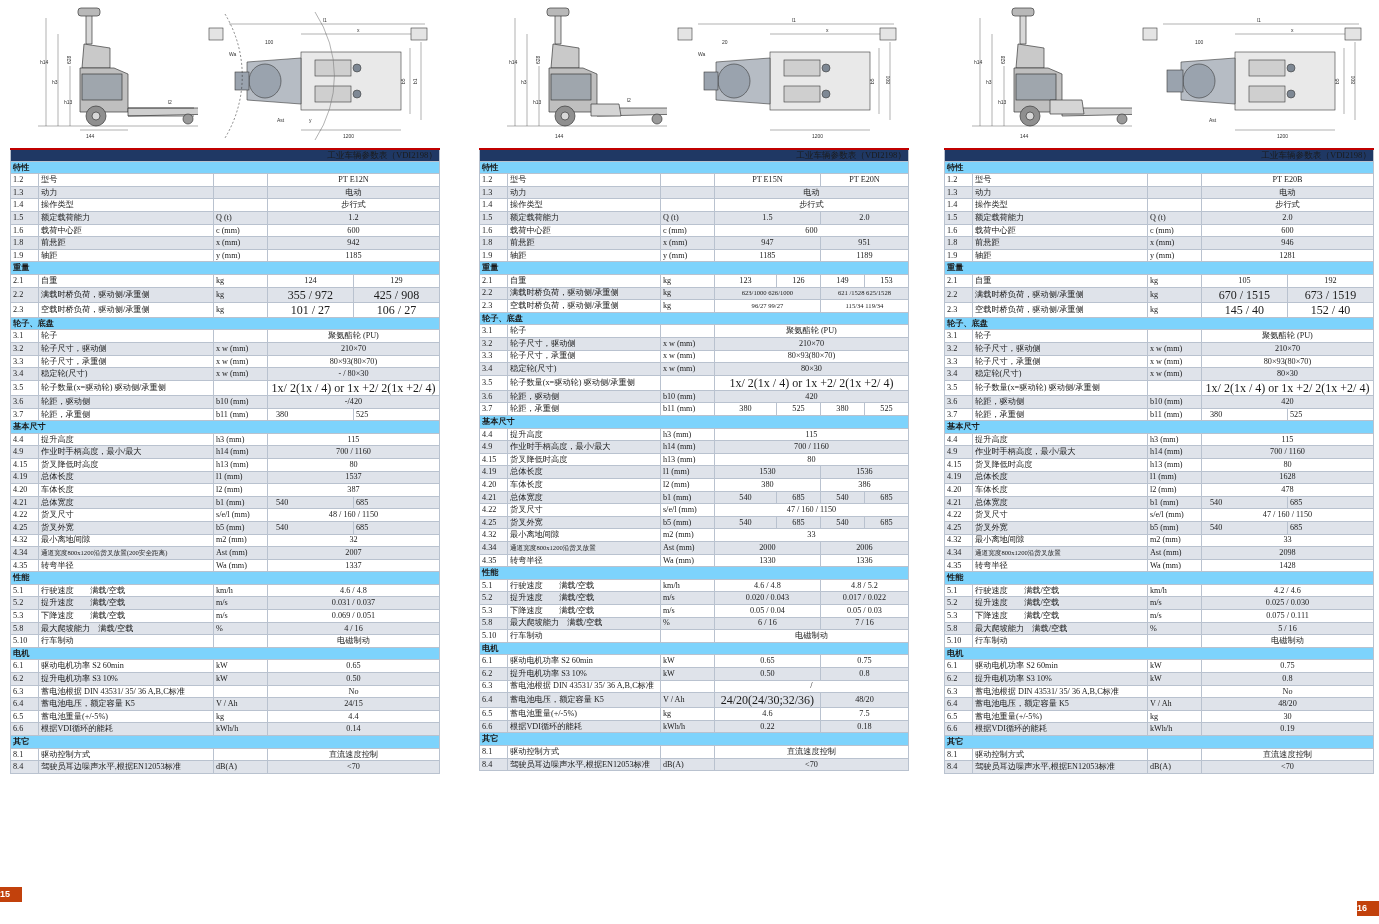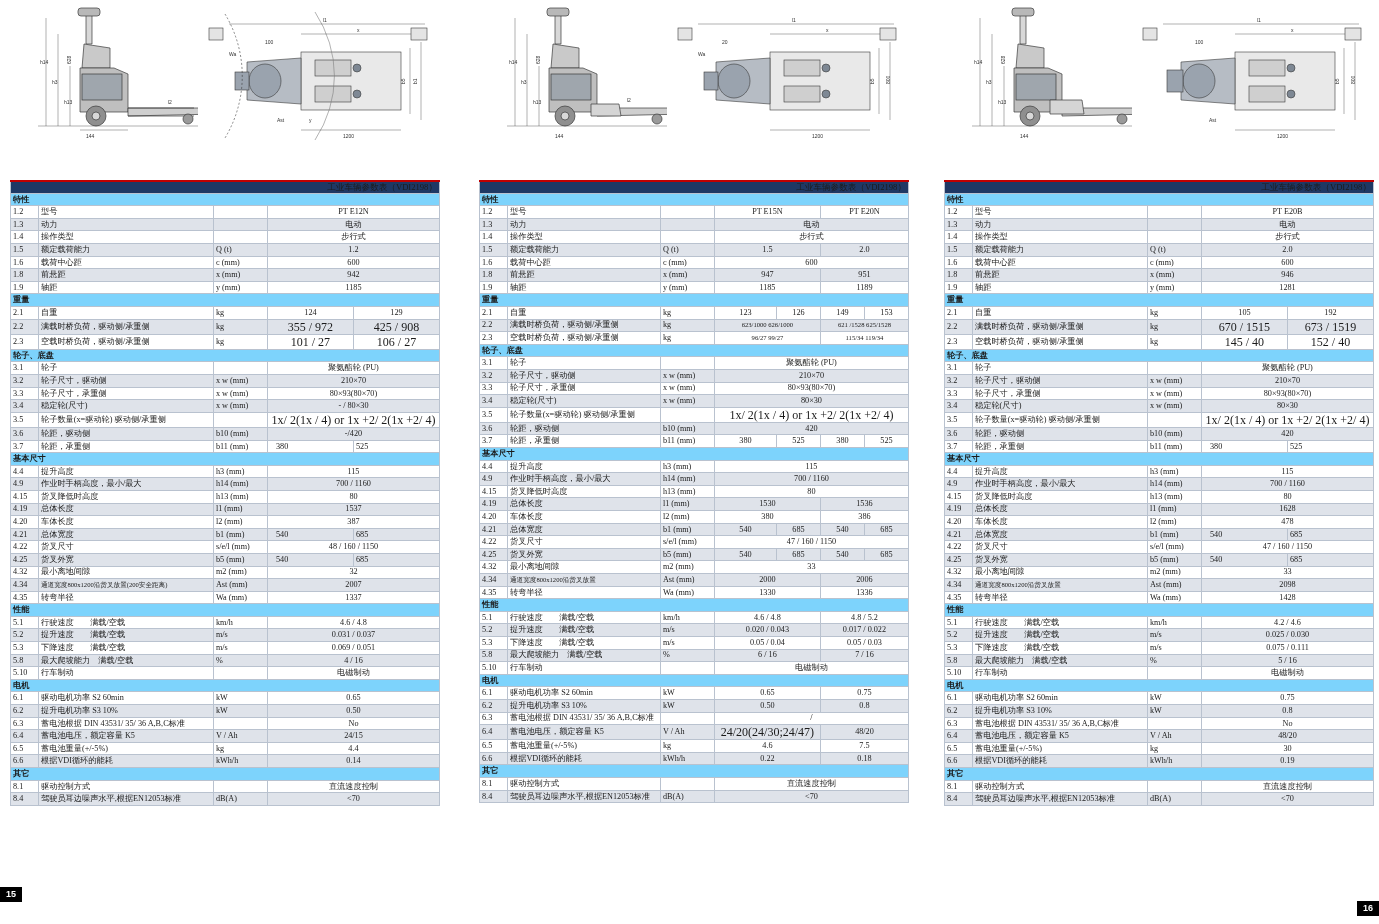--- a/index.html
+++ b/index.html
@@ -80,31 +80,30 @@
   .sm { font-size: 12px; }
 
   
   .hdr-accent {
     position: absolute;
     left: 0; top: 0;
     width: 100%;
     height: 2px;
     background: #c00000;
   }
-  .hdr-box { position: relative; margin-top: 32px; }
+  .hdr-box { position: relative; }
 
   
   .pagenum {
     position: absolute;
     width: 22px; height: 15px;
-    background: #000000;
+    background: #c2410c;
     color: #fff;
     font-size: 9px;
     font-family: "Liberation Sans", sans-serif;
-    text-align: center;
     line-height: 15px;
     font-weight: bold;
   }
   .pagenum.left  { left: 0px;  bottom: 22px; }
   .pagenum.right { right: 0px; bottom: 8px; }
 
   svg text { font-family: "Liberation Sans", sans-serif; }
 </style>
 </head>
 <body>
@@ -821,21 +820,21 @@
           <tr class="plain">
               <td class="c-no">6.3</td>
               <td class="c-lbl">蓄电池根据 DIN 43531/ 35/ 36 A,B,C标准</td>
               <td class="c-unit"></td>
               <td class="c-v" colspan="4">/</td>
             </tr>
           <tr class="alt">
               <td class="c-no">6.4</td>
               <td class="c-lbl">蓄电池电压，额定容量 K5</td>
               <td class="c-unit">V / Ah</td>
-              <td class="c-v sm" colspan="2">24/20(24/30;24/47)</td>
+              <td class="c-v sm" colspan="2">24/20(24/30;32/36)</td>
               <td class="c-v" colspan="2">48/20</td>
             </tr>
           <tr class="plain">
               <td class="c-no">6.5</td>
               <td class="c-lbl">蓄电池重量(+/-5%)</td>
               <td class="c-unit">kg</td>
               <td class="c-v" colspan="2">4.6</td>
               <td class="c-v" colspan="2">7.5</td>
             </tr>
           <tr class="alt">

